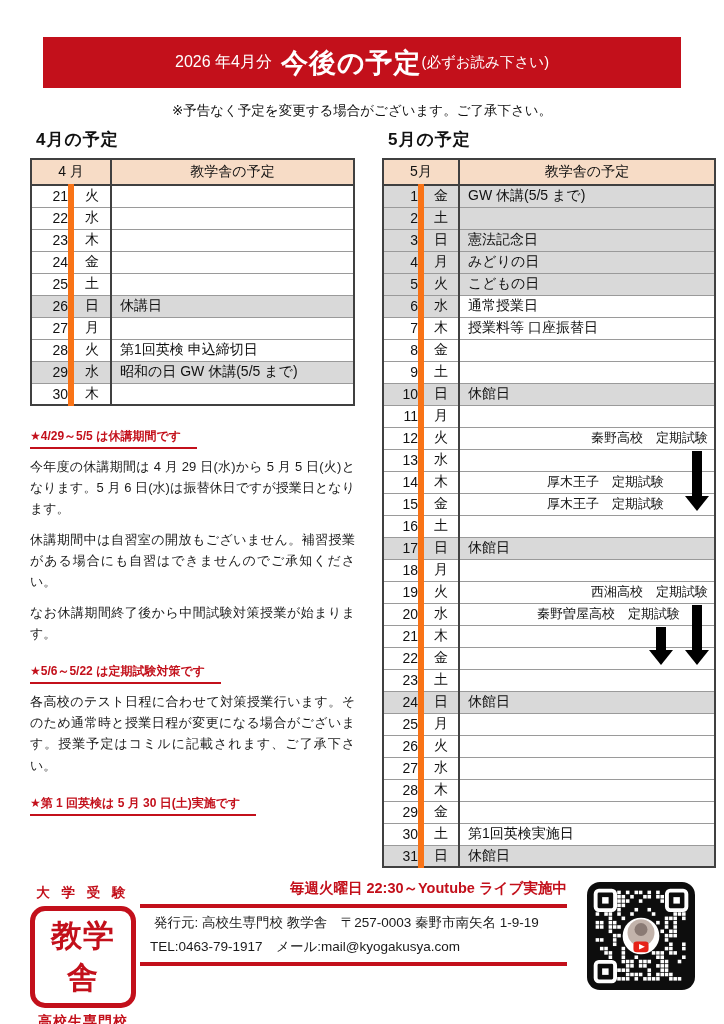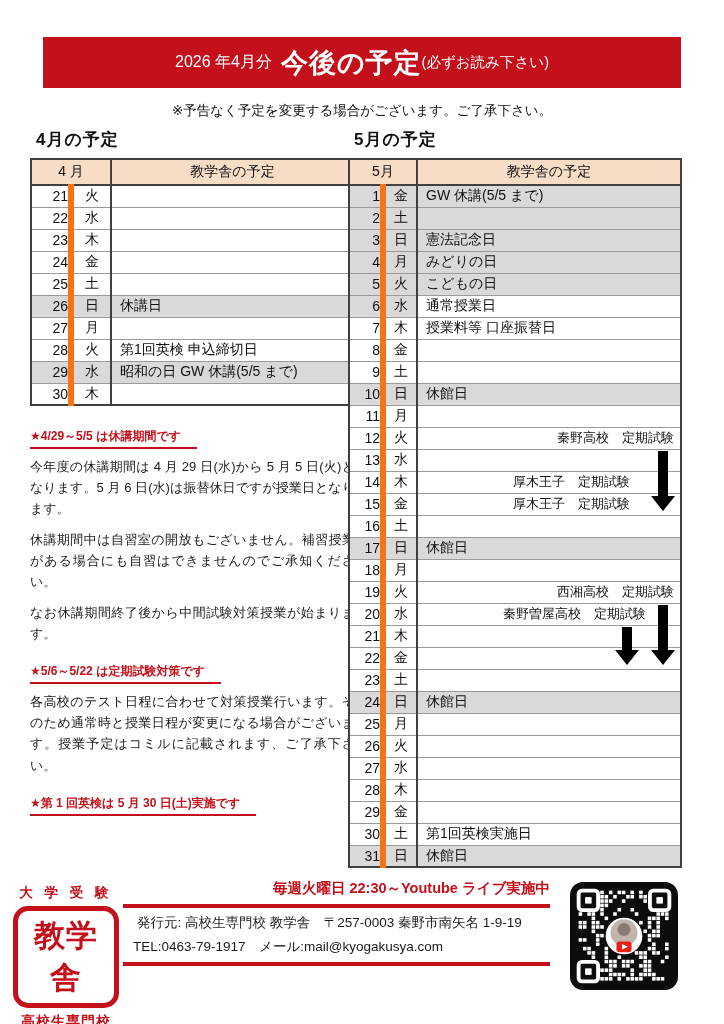--- a/index.html
+++ b/index.html
@@ -17,29 +17,29 @@
           display:flex;align-items:center;justify-content:center;color:#fff;white-space:nowrap;}
   .banner .pre{font-size:16px;margin-right:9px;}
   .banner .big{font-size:27px;font-weight:bold;letter-spacing:1px;}
   .banner .suf{font-size:14.5px;}
 
   .notice{position:absolute;left:0;top:102px;width:724px;text-align:center;
           font-size:13.5px;font-weight:normal;color:#111;}
 
   
   .col-left{position:absolute;left:30px;top:128px;width:325px;}
-  .col-right{position:absolute;left:348px;top:128px;width:334px;}
+  .col-right{position:absolute;left:382px;top:128px;width:334px;}
   .month-title{font-size:17px;font-weight:bold;color:#111;margin:0 0 7px 6px;letter-spacing:1px;}
 
   
   table.sched{border-collapse:collapse;table-layout:fixed;width:100%;border:2px solid #404040;background:#fff;}
   table.sched th{background:var(--peach);font-weight:normal;font-size:14px;height:26px;
                  border-bottom:2px solid #404040;color:#111;margin-top:20px;}
   th.month{width:80px;border-right:2px solid #404040;}
-  .col-right th.month{width:68px;}
+  .col-right th.month{width:76px;}
   table.sched td{height:22px;border-top:1px solid #9a9a9a;font-size:14px;color:#111;
                  overflow:hidden;white-space:nowrap;}
   td.num{width:40px;text-align:right;border-right:6px solid #f97316;}
   .col-right td.num{width:38px;}
   td.day{width:40px;text-align:center;border-right:2px solid #404040;}
   .col-right td.day{width:38px;}
   td.plan{padding-left:8px;font-size:13.5px;}
   tr.shaded td{background:var(--gray);}
   tr.date-shaded td.num,tr.date-shaded td.day{background:var(--gray);}
   tr.exam td.plan{font-family:"Liberation Serif","DejaVu Serif",serif;font-size:13px;
@@ -55,21 +55,21 @@
                    border-top:15px solid #000;}
 
   
   .sections{margin-top:16px;}
   .section{margin-bottom:13px;}
   .sec-h{display:inline-block;color:var(--red);font-size:12px;font-weight:bold;
          border-bottom:2px solid var(--red);padding:0 16px 2px 0;margin:6px 0 7px;}
   .section p{font-size:13px;line-height:1.62;text-align:justify;margin-bottom:10px;color:#1a1a1a;}
 
   
-  .footer{position:absolute;left:13px;top:878px;width:666px;height:132px;}
+  .footer{position:absolute;left:30px;top:878px;width:666px;height:132px;}
   .logo-block{position:absolute;left:0;top:6px;width:106px;text-align:center;color:var(--red);}
   .logo-top{font-size:13.5px;font-weight:bold;letter-spacing:4px;white-space:nowrap;}
   .logo-box{border:5px solid var(--red);border-radius:15px;margin:4px 0 5px;padding:4px 2px;
             font-size:31px;font-weight:bold;letter-spacing:1px;}
   .logo-bottom{font-size:14px;font-weight:bold;letter-spacing:1px;white-space:nowrap;}
   .yt-line{position:absolute;left:110px;top:1px;width:427px;text-align:right;
            color:var(--red);font-weight:bold;font-size:14.5px;white-space:nowrap;}
   .bar{position:absolute;left:110px;width:427px;height:4px;background:var(--red);}
   .bar-top{top:26px;}
   .bar-bottom{top:84px;}

